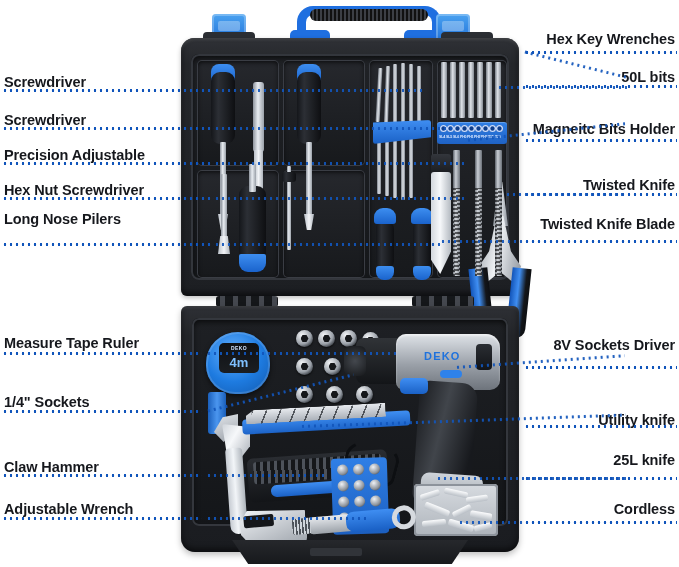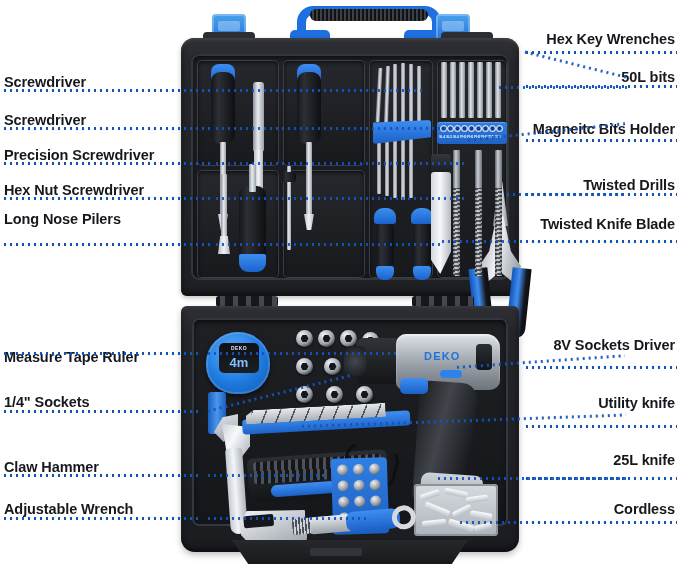--- a/index.html
+++ b/index.html
@@ -629,47 +629,47 @@
     </div>
   </div>
   <div id="base-foot"></div>
   <div id="base-foot-mark"></div>
 
   <div id="annotations">
       <div class="ann left" style="top: 75px;">Screwdriver</div>
       <div class="leader" style="top: 89px; width: 212px; left: 2px;"></div>
       <div class="ann left" style="top: 113px;">Screwdriver</div>
       <div class="leader" style="top: 127px; width: 212px; left: 2px;"></div>
-      <div class="ann left" style="top: 148px;">Precision Screwdriver</div>
+      <div class="ann left" style="top: 148px;">Precision Adjustable</div>
       <div class="leader" style="top: 162px; width: 212px; left: 2px;"></div>
       <div class="ann left" style="top: 183px;">Hex Nut Screwdriver</div>
       <div class="leader" style="top: 197px; width: 212px; left: 2px;"></div>
       <div class="ann left" style="top: 212px;">Long Nose Pilers</div>
       <div class="leader" style="top: 243px; width: 212px; left: 2px;"></div>
-      <div class="ann left" style="top: 350px;">Measure Tape Ruler</div>
+      <div class="ann left" style="top: 336px;">Measure Tape Ruler</div>
       <div class="leader" style="top: 352px; width: 200px; left: 2px;"></div>
       <div class="ann left" style="top: 395px;">1/4" Sockets</div>
       <div class="leader" style="top: 410px; width: 200px; left: 2px;"></div>
       <div class="ann left" style="top: 460px;">Claw Hammer</div>
       <div class="leader" style="top: 474px; width: 200px; left: 2px;"></div>
       <div class="ann left" style="top: 502px;">Adjustable Wrench</div>
       <div class="leader" style="top: 517px; width: 200px; left: 2px;"></div>
       <div class="ann right" style="top: 32px;">Hex Key Wrenches</div>
       <div class="leader" style="top: 51px; width: 153px; right: 2px;"></div>
       <div class="ann right" style="top: 70px;">50L bits</div>
       <div class="leader" style="top: 85px; width: 153px; right: 2px;"></div>
       <div class="ann right" style="top: 122px;">Magneitc Bits Holder</div>
       <div class="leader" style="top: 139px; width: 153px; right: 2px;"></div>
-      <div class="ann right" style="top: 178px;">Twisted Drills</div>
+      <div class="ann right" style="top: 178px;">Twisted Knife</div>
       <div class="leader" style="top: 193px; width: 153px; right: 2px;"></div>
       <div class="ann right" style="top: 217px;">Twisted Knife Blade</div>
       <div class="leader" style="top: 240px; width: 153px; right: 2px;"></div>
       <div class="ann right" style="top: 338px;">8V Sockets Driver</div>
       <div class="leader" style="top: 366px; width: 153px; right: 2px;"></div>
-      <div class="ann right" style="top: 396px;">Utility knife</div>
+      <div class="ann right" style="top: 413px;">Utility knife</div>
       <div class="leader" style="top: 425px; width: 153px; right: 2px;"></div>
       <div class="ann right" style="top: 453px;">25L knife</div>
       <div class="leader" style="top: 477px; width: 153px; right: 2px;"></div>
       <div class="ann right" style="top: 502px;">Cordless</div>
       <div class="leader" style="top: 521px; width: 153px; right: 2px;"></div>
       <div class="leader diag" style="left: 523px; top: 50px; width: 110px; transform: rotate(14deg); opacity: 0.92;"></div>
       <div class="leader diag" style="left: 497px; top: 86px; width: 130px; transform: rotate(0deg); opacity: 0.92;"></div>
       <div class="leader diag" style="left: 466px; top: 139px; width: 160px; transform: rotate(-6deg); opacity: 0.92;"></div>
       <div class="leader diag" style="left: 505px; top: 193px; width: 120px; transform: rotate(0deg); opacity: 0.92;"></div>
       <div class="leader diag" style="left: 440px; top: 240px; width: 186px; transform: rotate(0deg); opacity: 0.92;"></div>

